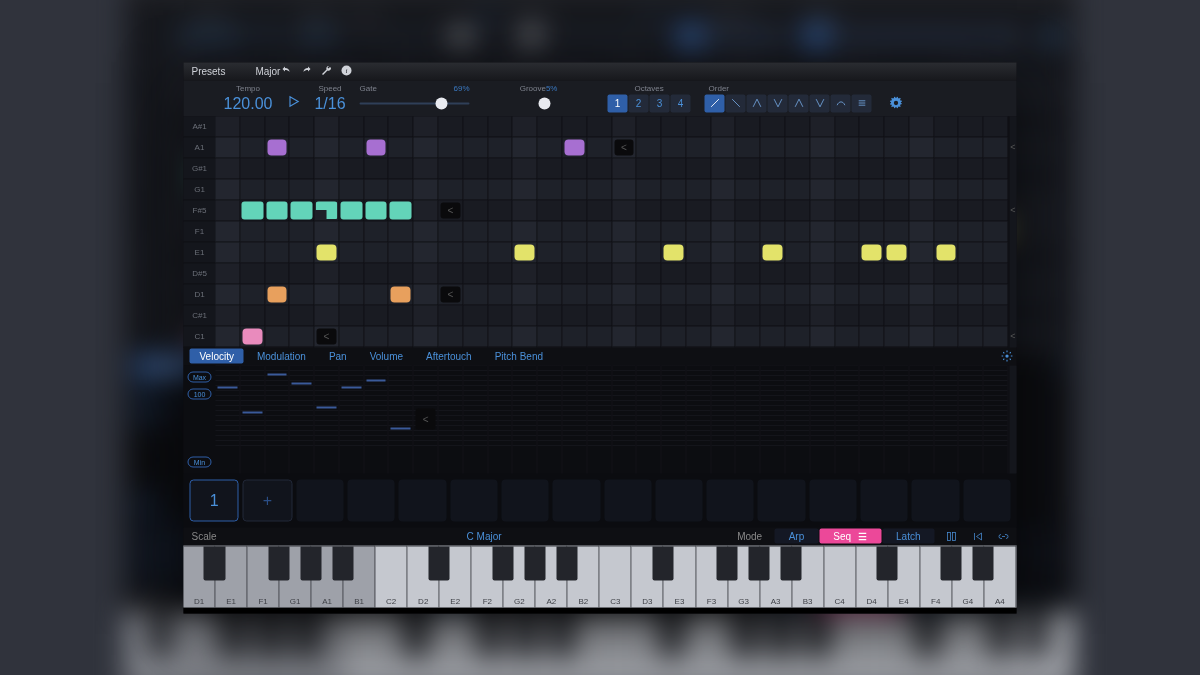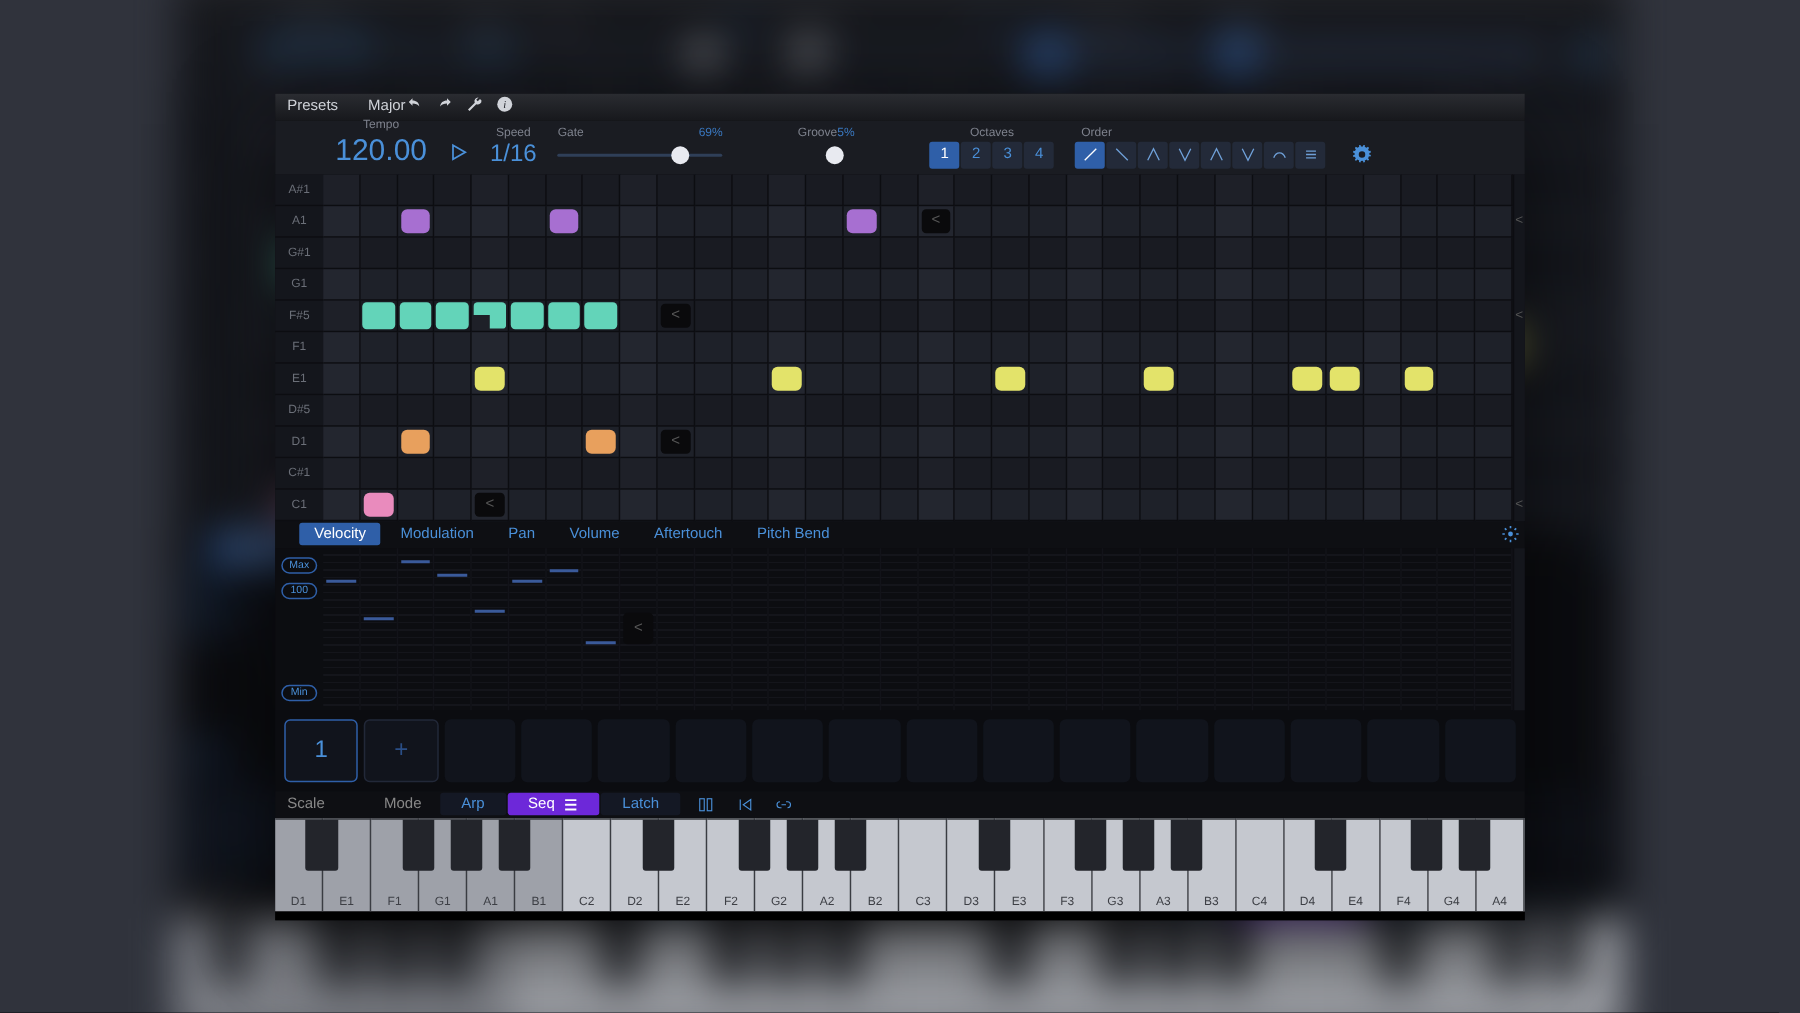--- a/index.html
+++ b/index.html
@@ -23,32 +23,32 @@
     box-shadow:0 20px 60px rgba(0,0,0,.6);
     background:#0d0d10;
     font-size:11px;color:#aeb2bd;
   }
   
   .titlebar{
     height:18px;display:flex;align-items:center;
     background:linear-gradient(#2a2c31,#17181c);
     padding:0 8px;font-size:10px;color:#cfd2d8;
   }
-  .titlebar .left{display:flex;gap:20px;}
+  .titlebar .left{display:flex;gap:30px;}
   .titlebar .center{flex:1;text-align:center;}
   .titlebar .right{display:flex;gap:8px;align-items:center;}
   .titlebar svg{width:12px;height:12px;fill:#d0d3d9;}
   
   .transport{
     height:36px;background:#1a1c22;display:flex;align-items:flex-end;
     padding:0 8px 4px 40px;gap:14px;font-size:9px;color:#7e828d;
   }
   .tp-block{display:flex;flex-direction:column;gap:2px;}
   .tp-label{font-size:8px;text-align:center;color:#7e828d;}
-  .tp-val{font-size:20px;color:#4a90d9;font-weight:300;}
+  .tp-val{font-size:16px;color:#4a90d9;font-weight:300;}
   .tp-val.small{font-size:16px;}
   .play-icon svg{width:14px;height:14px;fill:none;stroke:#4a90d9;stroke-width:2;}
   .hslider{position:relative;height:18px;display:flex;align-items:center;}
   .hslider .track{height:2px;background:#2f3f58;border-radius:2px;flex:1;}
   .hslider .knob{position:absolute;width:12px;height:12px;border-radius:50%;background:#e8eaf0;top:3px;}
   .sl-head{display:flex;justify-content:space-between;font-size:8px;}
   .sl-head span:last-child{color:#3a78c0;}
   .seg-group{display:flex;gap:1px;}
   .seg{
     width:20px;height:18px;display:flex;align-items:center;justify-content:center;
@@ -87,21 +87,21 @@
   .note.pink  {background:#e98bbd;}
   .rest{
     position:absolute;inset:2px;border-radius:3px;background:#0a0a0c;
     display:flex;align-items:center;justify-content:center;color:#555;font-size:10px;
   }
   .end-col{width:8px;background:#14161c;border-left:1px solid #0c0d11;position:relative;}
   .end-tick{position:absolute;right:1px;color:#555;font-size:9px;}
   
   .ptabs{
     height:18px;background:#0e0f13;display:flex;align-items:center;
-    padding-left:16px;gap:3px;font-size:10px;
+    padding-left:6px;gap:3px;font-size:10px;
   }
   .ptab{padding:2px 10px;border-radius:2px;color:#4a90d9;cursor:pointer;}
   .ptab.sel{background:#2f5fa8;color:#fff;}
   .ptabs .spacer{flex:1;}
   
   .vlane{display:flex;background:#0c0d11;height:108px;}
   .vlabels{width:32px;display:flex;flex-direction:column;justify-content:space-between;padding:6px 0;}
   .vpill{
     margin:0 4px;border:1px solid #2f5fa8;border-radius:7px;
     font-size:7px;color:#4a90d9;text-align:center;padding:1px 0;
@@ -123,21 +123,21 @@
   
   .scalebar{
     height:18px;background:#0e0f13;display:flex;align-items:center;
     font-size:10px;color:#888;
   }
   .scalebar .lbl{width:60px;padding-left:8px;}
   .scalebar .val{flex:1;text-align:center;color:#4a90d9;}
   .scalebar .modelbl{width:50px;text-align:center;}
   .modeseg{display:flex;gap:1px;margin-right:4px;}
   .mseg{padding:2px 14px;background:#141824;color:#4a90d9;border-radius:2px;font-size:10px;cursor:pointer;display:flex;align-items:center;gap:6px;}
-  .mseg.sel{background:#6d28d9;color:#fff;}
+  .mseg.sel{background:#ec4899;color:#fff;}
   .ibtn{width:26px;height:14px;display:flex;align-items:center;justify-content:center;cursor:pointer;}
   .ibtn svg{width:12px;height:12px;stroke:#4a90d9;fill:none;stroke-width:1.5;}
   
   .keys{height:62px;display:flex;background:#32343a;}
   .wkey{
     flex:1;background:#c5c8cf;border-right:1px solid #3a3c42;border-top:1px solid #3a3c42;
     position:relative;
   }
   .wkey.dim{background:#9ea1a9;}
   .wkey .kl{
@@ -1592,20 +1592,21 @@
           <div class="pslot"></div>
           <div class="pslot"></div>
           <div class="pslot"></div>
           <div class="pslot"></div>
           <div class="pslot"></div>
           <div class="pslot"></div>
         </div>
 
   <div class="scalebar">
     <span class="lbl">Scale</span>
+    <span class="val">C Major</span>
     <span class="modelbl">Mode</span>
     <div class="modeseg">
             <div class="mseg">Arp</div>
             <div class="mseg sel">Seq <svg viewBox="0 0 16 16" width="10" height="10">
                 <path d="M2 3h12M2 8h12M2 13h12" stroke="#fff" stroke-width="2"></path>
               </svg></div>
             <div class="mseg">Latch</div>
           </div>
     <span class="ibtn">
             <svg viewBox="0 0 24 24">

